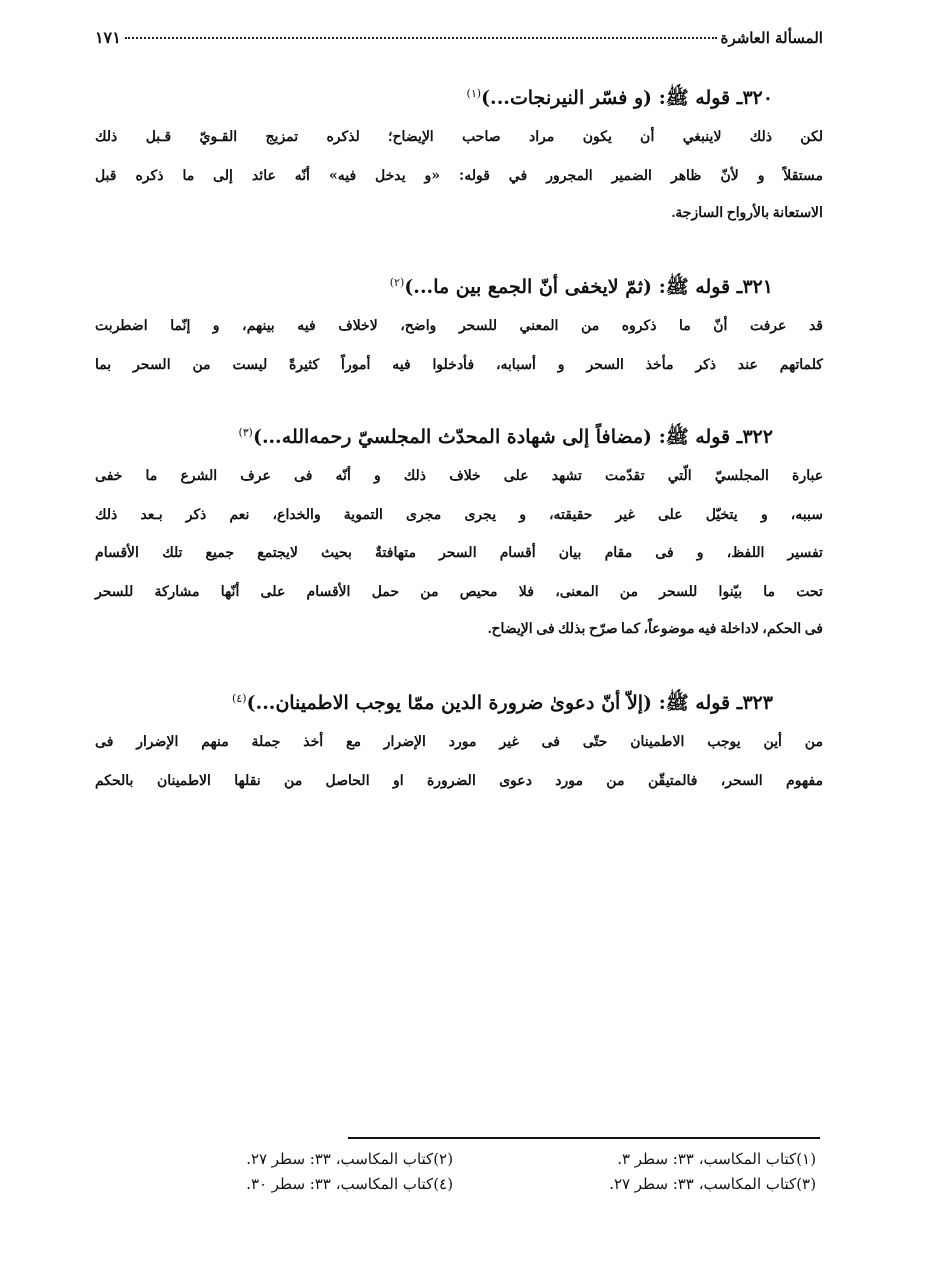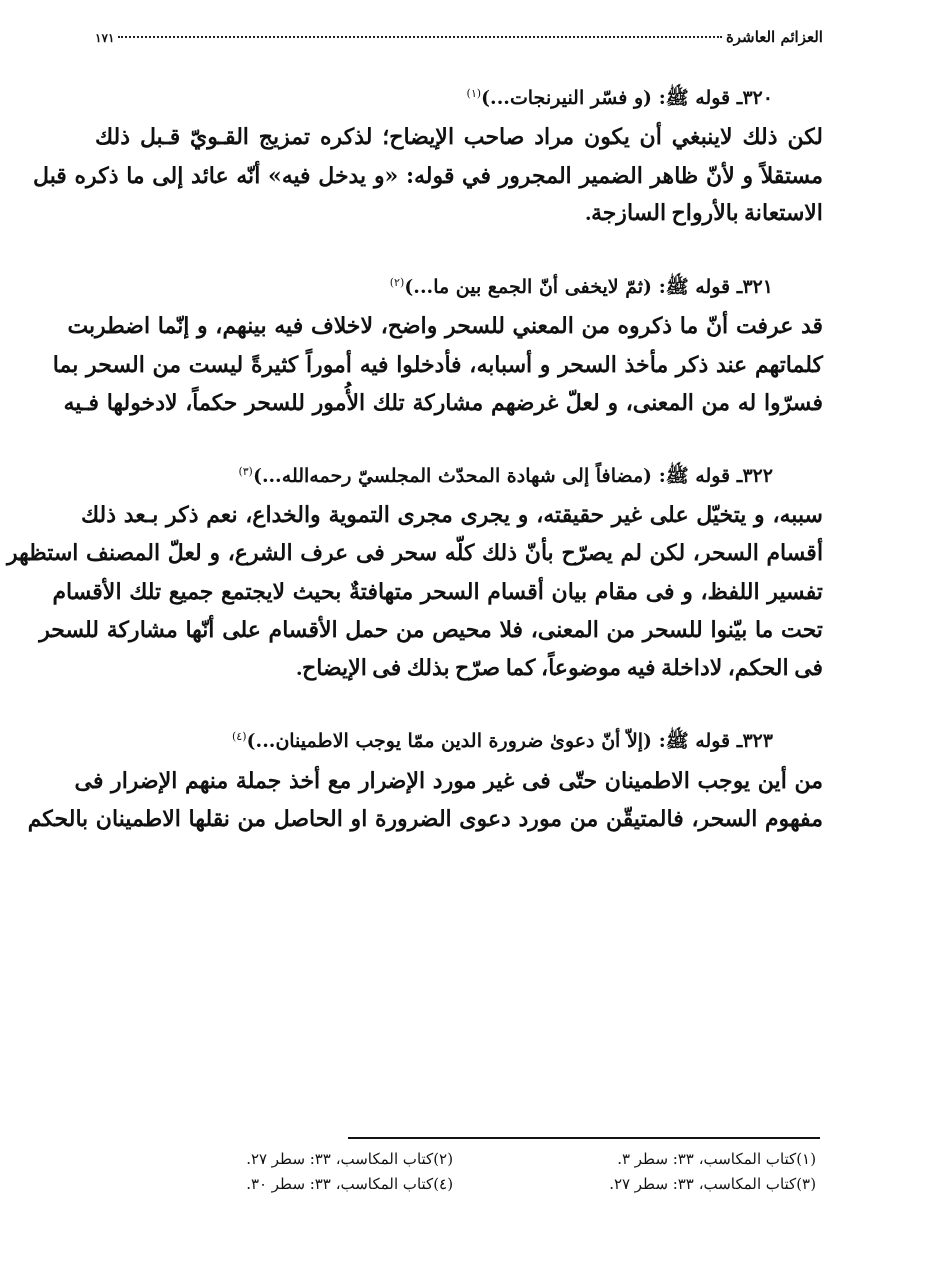--- a/index.html
+++ b/index.html
@@ -9,48 +9,48 @@
     }
     .page { position: absolute; left: 95px; top: 28px; width: 728px; direction: rtl; }
     .running-header {
       display: flex; align-items: baseline; direction: rtl;
       font-weight: bold; font-size: 15px; height: 30px;
     }
     .running-header .chapter { white-space: nowrap; }
     .running-header .leader {
       flex: 1; border-bottom: 2px dotted #222; margin: 0 4px; transform: translateY(-4px);
     }
-    .running-header .pageno { white-space: nowrap; font-size: 12px; }
+    .running-header .pageno { white-space: nowrap; font-size: 16px; }
     .section { margin-top: 0; }
     .section + .section { margin-top: 30px; }
     .section-heading {
       font-weight: bold; font-size: 19px; line-height: 40px; padding-right: 50px; white-space: nowrap;
     }
     .section-heading .sup { font-size: 11px; vertical-align: super; font-weight: normal; }
     .section-body {
-      font-weight: bold; font-size: 22px; line-height: 38.5px; text-align: justify;
+      font-weight: bold; font-size: 14px; line-height: 38.5px; text-align: justify;
       text-align-last: right;
     }
     .section-body .line { display: block; text-align: justify; text-align-last: justify; white-space: nowrap; }
     .section-body .line.last { text-align-last: right; font-family: Liberation Serif, serif; }
     .first-section { margin-top: 16px; }
     .footnotes { position: absolute; left: 150px; top: 1137px; width: 670px; direction: rtl; }
     .footnote-rule { width: 472px; height: 2px; background: #111; margin-right: 0; margin-left: auto; }
     .footnote-grid {
       display: grid; grid-template-columns: 1fr 1fr; column-gap: 60px; row-gap: 0;
       font-size: 15px; line-height: 25px; margin-top: 8px; padding-right: 4px;
     }
     .footnote { white-space: nowrap; }
   </style>
 </head>
 <body>
 
 <div class="page">
   <div class="running-header">
-    <span class="chapter">العزائم العاشرة</span>
+    <span class="chapter">المسألة العاشرة</span>
     <span class="leader"></span>
     <span class="pageno">١٧١</span>
   </div>
 
   <div class="section first-section">
     <div class="section-heading">
       <span>٣٢٠</span><span>ـ قوله ﷺ:</span>
       <span>(و فسّر النيرنجات...)</span><span class="sup">(١)</span>
     </div>
     <div class="section-body">
@@ -61,32 +61,31 @@
   </div>
 
   <div class="section">
     <div class="section-heading">
       <span>٣٢١</span><span>ـ قوله ﷺ:</span>
       <span>(ثمّ لايخفى أنّ الجمع بين ما...)</span><span class="sup">(٢)</span>
     </div>
     <div class="section-body">
       <span class="line">قد عرفت أنّ ما ذكروه من المعني للسحر واضح، لاخلاف فيه بينهم، و إنّما اضطربت</span>
       <span class="line">كلماتهم عند ذكر مأخذ السحر و أسبابه، فأدخلوا فيه أموراً كثيرةً ليست من السحر بما</span>
-      <span class="line">فسرّوا له من المعنى، و لعلّ غرضهم مشاركة تلك الأُمور للسحر حكماً، لادخولها فـيه</span>
     </div>
   </div>
 
   <div class="section">
     <div class="section-heading">
       <span>٣٢٢</span><span>ـ قوله ﷺ:</span>
       <span>(مضافاً إلى شهادة المحدّث المجلسيّ رحمه‌الله...)</span><span class="sup">(٣)</span>
     </div>
     <div class="section-body">
+      <span class="line">عبارة المجلسيّ الّتي تقدّمت تشهد على خلاف ذلك و أنّه فى عرف الشرع ما خفى</span>
       <span class="line">سببه، و يتخيّل على غير حقيقته، و يجرى مجرى التموية والخداع، نعم ذكر بـعد ذلك</span>
-      <span class="line">أقسام السحر، لكن لم يصرّح بأنّ ذلك كلّه سحر فى عرف الشرع، و لعلّ المصنف استظهر</span>
       <span class="line">تفسير اللفظ، و فى مقام بيان أقسام السحر متهافتةٌ بحيث لايجتمع جميع تلك الأقسام</span>
       <span class="line">تحت ما بيّنوا للسحر من المعنى، فلا محيص من حمل الأقسام على أنّها مشاركة للسحر</span>
       <span class="line last">فى الحكم، لاداخلة فيه موضوعاً، كما صرّح بذلك فى الإيضاح.</span>
     </div>
   </div>
 
   <div class="section">
     <div class="section-heading">
       <span>٣٢٣</span><span>ـ قوله ﷺ:</span>
       <span>(إلاّ أنّ دعوىٰ ضرورة الدين ممّا يوجب الاطمينان...)</span><span class="sup">(٤)</span>

